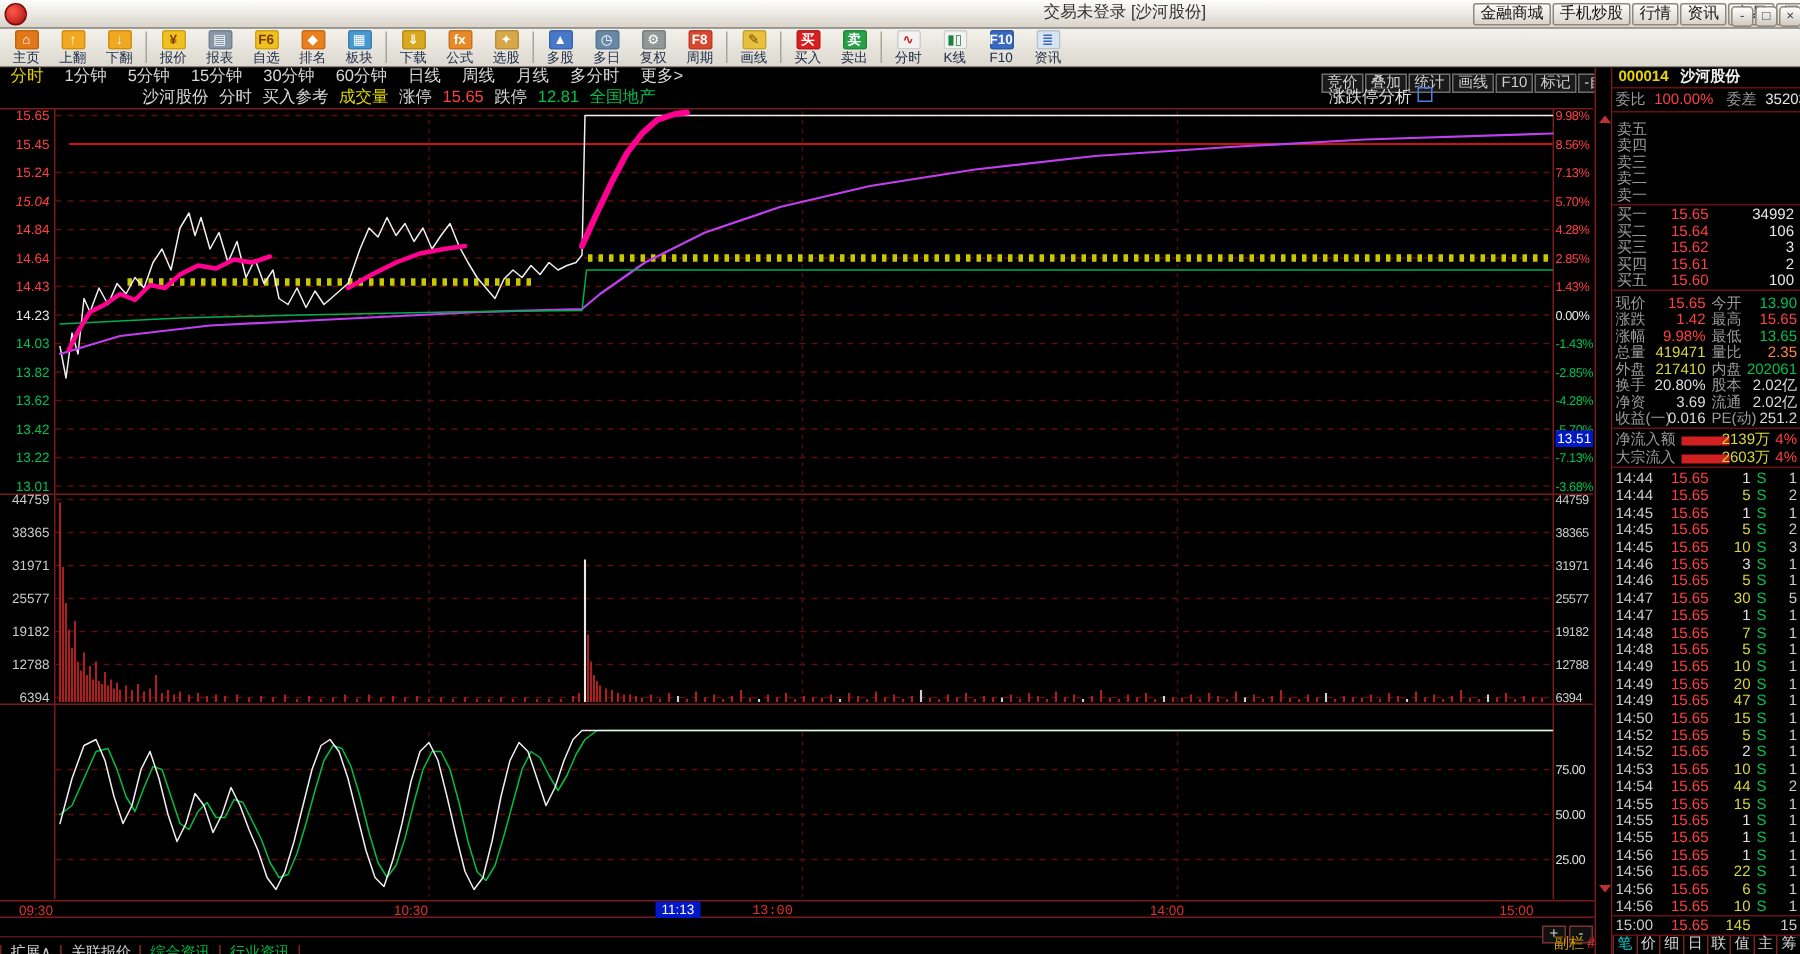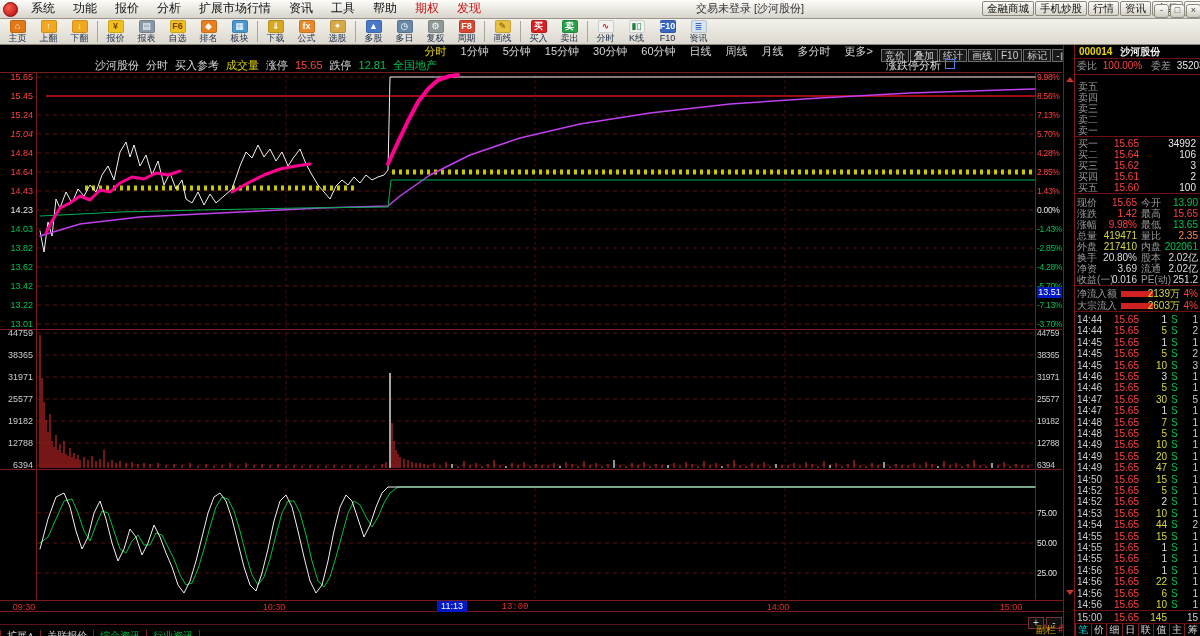--- a/index.html
+++ b/index.html
@@ -27,21 +27,21 @@
            background:linear-gradient(#f4f2ec,#dcd8cf);border-bottom:1px solid #8a867c;
            display:flex;align-items:center;padding-left:2px;box-sizing:border-box;}
   .tool-item{width:31px;text-align:center;font-size:9px;color:#1c2b46;line-height:9px;cursor:default;}
   .tool-icon{width:16px;height:13px;margin:0 auto 1px auto;border-radius:2px;
              font-size:9px;font-weight:bold;line-height:13px;text-align:center;
              box-shadow:0 0 0 1px rgba(0,0,0,.15) inset;}
   .tool-sep{width:1px;height:21px;background:#a9a599;margin:0 2px;}
   
   #chart-region{position:absolute;left:0;top:45px;width:1063px;height:591px;background:#000;}
   #period-bar{position:absolute;left:0;top:0;width:880px;height:13px;font-size:11px;line-height:13px;
-              color:#d8d8d8;white-space:nowrap;text-align:right;}
+              color:#d8d8d8;white-space:nowrap;}
   .period-item{display:inline-block;padding:0 7px;cursor:default;}
   .period-item.active{color:#e8d400;}
   #period-buttons{position:absolute;left:881px;top:0;height:13px;white-space:nowrap;}
   .pbtn{display:inline-block;font-size:10px;line-height:11px;color:#cfcfcf;border:1px solid #6d6d6d;
         background:#1a1a1a;padding:0 3px;margin-right:1px;}
   #chart-header{position:absolute;left:95px;top:13px;height:14px;font-size:11px;line-height:14px;white-space:nowrap;}
   .hdr-seg{margin-right:7px;}
   #overlay-label{position:absolute;left:886px;top:13px;height:14px;font-size:11px;line-height:14px;color:#e0e0e0;}
   .mini-box{display:inline-block;width:8px;height:8px;border:1px solid #4f7fe0;margin-left:4px;}
   #chart-svg{position:absolute;left:0;top:27px;}
@@ -88,21 +88,20 @@
   .zbtn{display:inline-block;width:14px;height:10px;line-height:9px;text-align:center;font-size:10px;
         color:#d0d0d0;border:1px solid #7a3030;margin-right:2px;background:#111;}
 </style>
 </head>
 <body>
 
 <div id="root">
 
   <div id="menubar">
     <span class="appicon"></span>
-    <span id="menu-items"><span class="menu-item">系统</span><span class="menu-item">功能</span><span class="menu-item">报价</span><span class="menu-item">分析</span><span class="menu-item">扩展市场行情</span><span class="menu-item">资讯</span><span class="menu-item">工具</span><span class="menu-item">帮助</span><span class="menu-item hot">期权</span><span class="menu-item hot">发现</span></span>
     <span id="win-title">交易未登录 [沙河股份]</span>
     <span id="titlebar-buttons"><span class="tbtn">金融商城</span><span class="tbtn">手机炒股</span><span class="tbtn">行情</span><span class="tbtn">资讯</span><span class="tbtn">交易</span><span class="tbtn">网站</span></span>
     <span id="win-controls"><span class="wbtn">-</span><span class="wbtn">□</span><span class="wbtn">×</span></span>
   </div>
 
   <div id="toolbar">
       <div class="tool-item">
         <div class="tool-icon" style="background: rgb(224, 120, 24); color: rgb(255, 255, 255);">⌂</div>
         <div>主页</div>
       </div>
@@ -455,21 +454,21 @@
         <div class="axis-label axis-right" style="left: 1037px; top: 85px; color: rgb(255, 64, 64);">5.70%</div>
         <div class="axis-label axis-right" style="left: 1037px; top: 104px; color: rgb(255, 64, 64);">4.28%</div>
         <div class="axis-label axis-right" style="left: 1037px; top: 123px; color: rgb(255, 64, 64);">2.85%</div>
         <div class="axis-label axis-right" style="left: 1037px; top: 142px; color: rgb(255, 64, 64);">1.43%</div>
         <div class="axis-label axis-right" style="left: 1037px; top: 161px; color: rgb(232, 232, 232);">0.00%</div>
         <div class="axis-label axis-right" style="left: 1037px; top: 180px; color: rgb(0, 192, 80);">-1.43%</div>
         <div class="axis-label axis-right" style="left: 1037px; top: 199px; color: rgb(0, 192, 80);">-2.85%</div>
         <div class="axis-label axis-right" style="left: 1037px; top: 218px; color: rgb(0, 192, 80);">-4.28%</div>
         <div class="axis-label axis-right" style="left: 1037px; top: 237px; color: rgb(0, 192, 80);">-5.70%</div>
         <div class="axis-label axis-right" style="left: 1037px; top: 256px; color: rgb(0, 192, 80);">-7.13%</div>
-        <div class="axis-label axis-right" style="left: 1037px; top: 275px; color: rgb(0, 192, 80);">-3.70%</div>
+        <div class="axis-label axis-right" style="left: 1037px; top: 275px; color: rgb(0, 192, 80);">-3.68%</div>
         <div class="axis-label axis-left" style="left: 0px; top: 284px; color: rgb(204, 204, 204);">44759</div>
         <div class="axis-label axis-right" style="left: 1037px; top: 284px; color: rgb(204, 204, 204);">44759</div>
         <div class="axis-label axis-left" style="left: 0px; top: 306px; color: rgb(204, 204, 204);">38365</div>
         <div class="axis-label axis-right" style="left: 1037px; top: 306px; color: rgb(204, 204, 204);">38365</div>
         <div class="axis-label axis-left" style="left: 0px; top: 328px; color: rgb(204, 204, 204);">31971</div>
         <div class="axis-label axis-right" style="left: 1037px; top: 328px; color: rgb(204, 204, 204);">31971</div>
         <div class="axis-label axis-left" style="left: 0px; top: 350px; color: rgb(204, 204, 204);">25577</div>
         <div class="axis-label axis-right" style="left: 1037px; top: 350px; color: rgb(204, 204, 204);">25577</div>
         <div class="axis-label axis-left" style="left: 0px; top: 372px; color: rgb(204, 204, 204);">19182</div>
         <div class="axis-label axis-right" style="left: 1037px; top: 372px; color: rgb(204, 204, 204);">19182</div>

